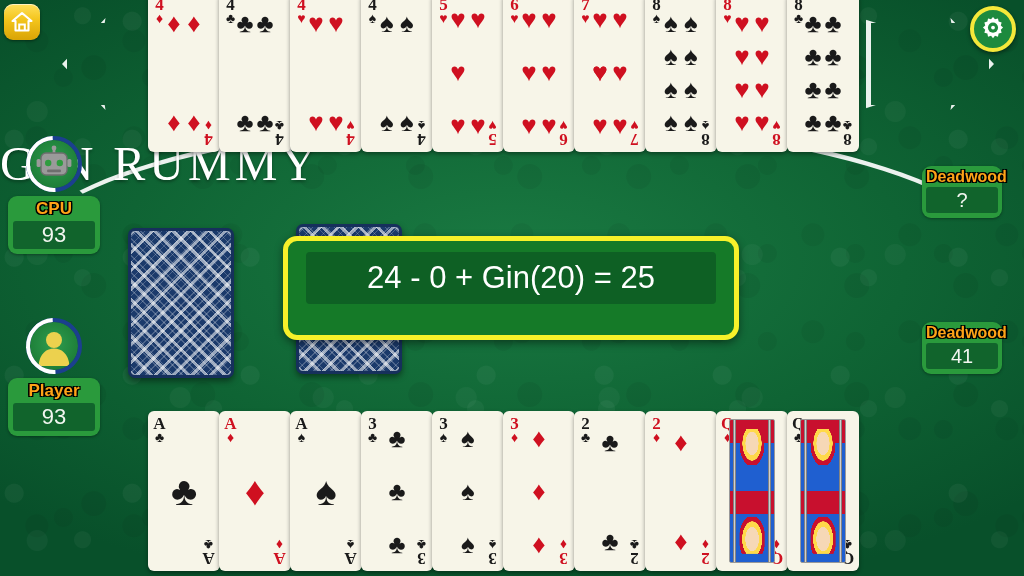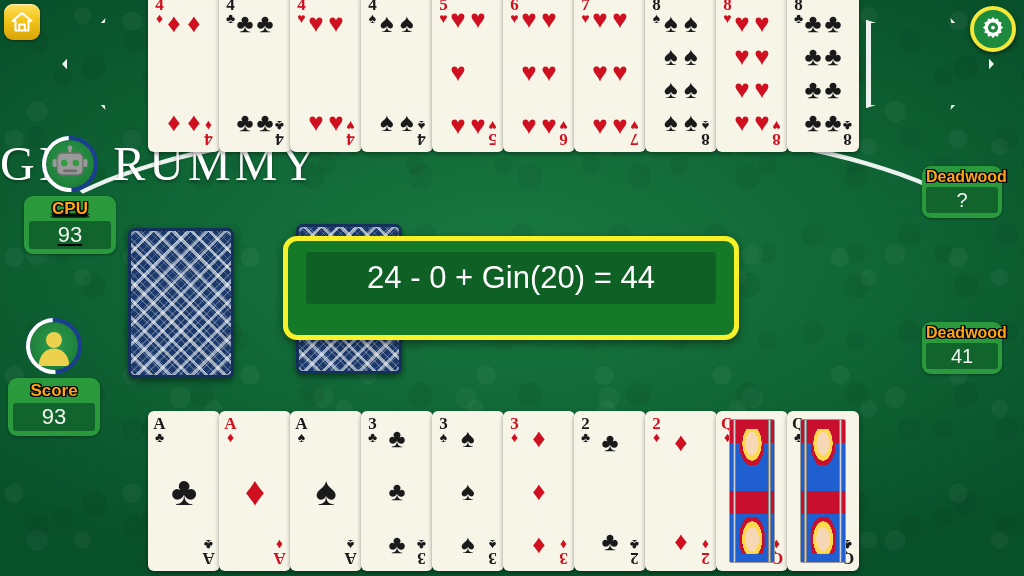--- a/index.html
+++ b/index.html
@@ -104,21 +104,21 @@
     background: #1d8a3e;
     border: 4px solid #f4e83a;
     box-shadow: 0 2px 4px rgba(0,0,0,.45);
     display: flex; align-items: center; justify-content: center;
     cursor: pointer;
   }
   #settings-button svg { width: 30px; height: 30px; display: block; }
 
   
   .player-panel { position: absolute; width: 92px; text-align: center; }
-  #cpu-panel    { left: 24px; top: 136px; text-decoration: underline; }
+  #cpu-panel    { left: 8px; top: 136px; }
   #player-panel { left: 8px; top: 318px; }
 
   .avatar-wrap {
     position: relative;
     width: 56px; height: 56px;
     margin: 0 auto 4px auto;
   }
   .avatar-ring {
     position: absolute; inset: 0;
     border-radius: 50%;
@@ -712,34 +712,34 @@
       <div class="avatar-face">
         <svg viewBox="0 0 40 40">
           <circle cx="20" cy="14" r="8" fill="#ecd14e"></circle>
           <path d="M4.5 40 C5.5 27 13 22.5 20 22.5 C27 22.5 34.5 27 35.5 40 Z" fill="#ecd14e"></path>
         </svg>
       </div>
       <div class="avatar-ring"></div>
       <div class="avatar-ring-arc"></div>
     </div>
     <div class="name-plate">
-      <div class="name-label">Score</div>
+      <div class="name-label">Player</div>
       <div class="score-box">93</div>
     </div>
   </div>
 
   <div class="deadwood-panel" id="deadwood-cpu">
     <div class="deadwood-label">Deadwood</div>
     <div class="deadwood-value">?</div>
   </div>
   <div class="deadwood-panel" id="deadwood-player">
     <div class="deadwood-label">Deadwood</div>
     <div class="deadwood-value">41</div>
   </div>
 
   <div id="score-dialog">
-    <div id="score-value">24 - 0 + Gin(20) = 44</div>
+    <div id="score-value">24 - 0 + Gin(20) = 25</div>
   </div>
 
   <div id="continue-button">
     <span id="continue-label">CONTINUE</span>
   </div>
 </div>
 
 </body></html>

